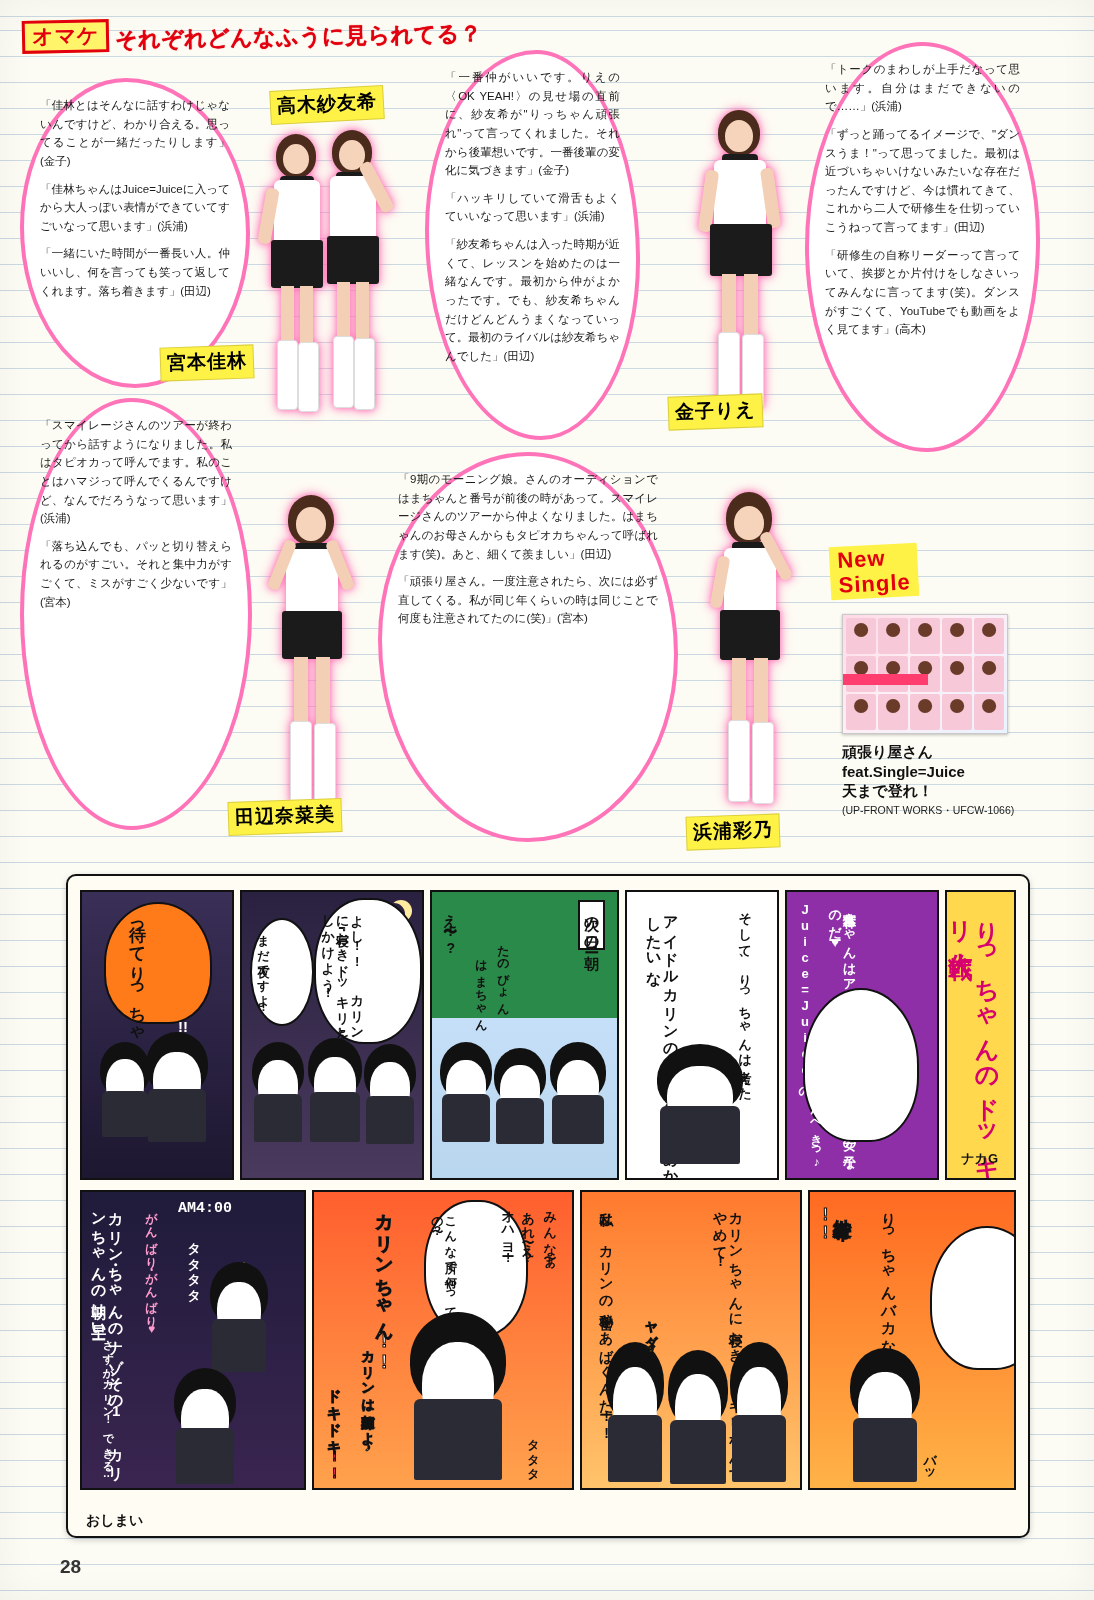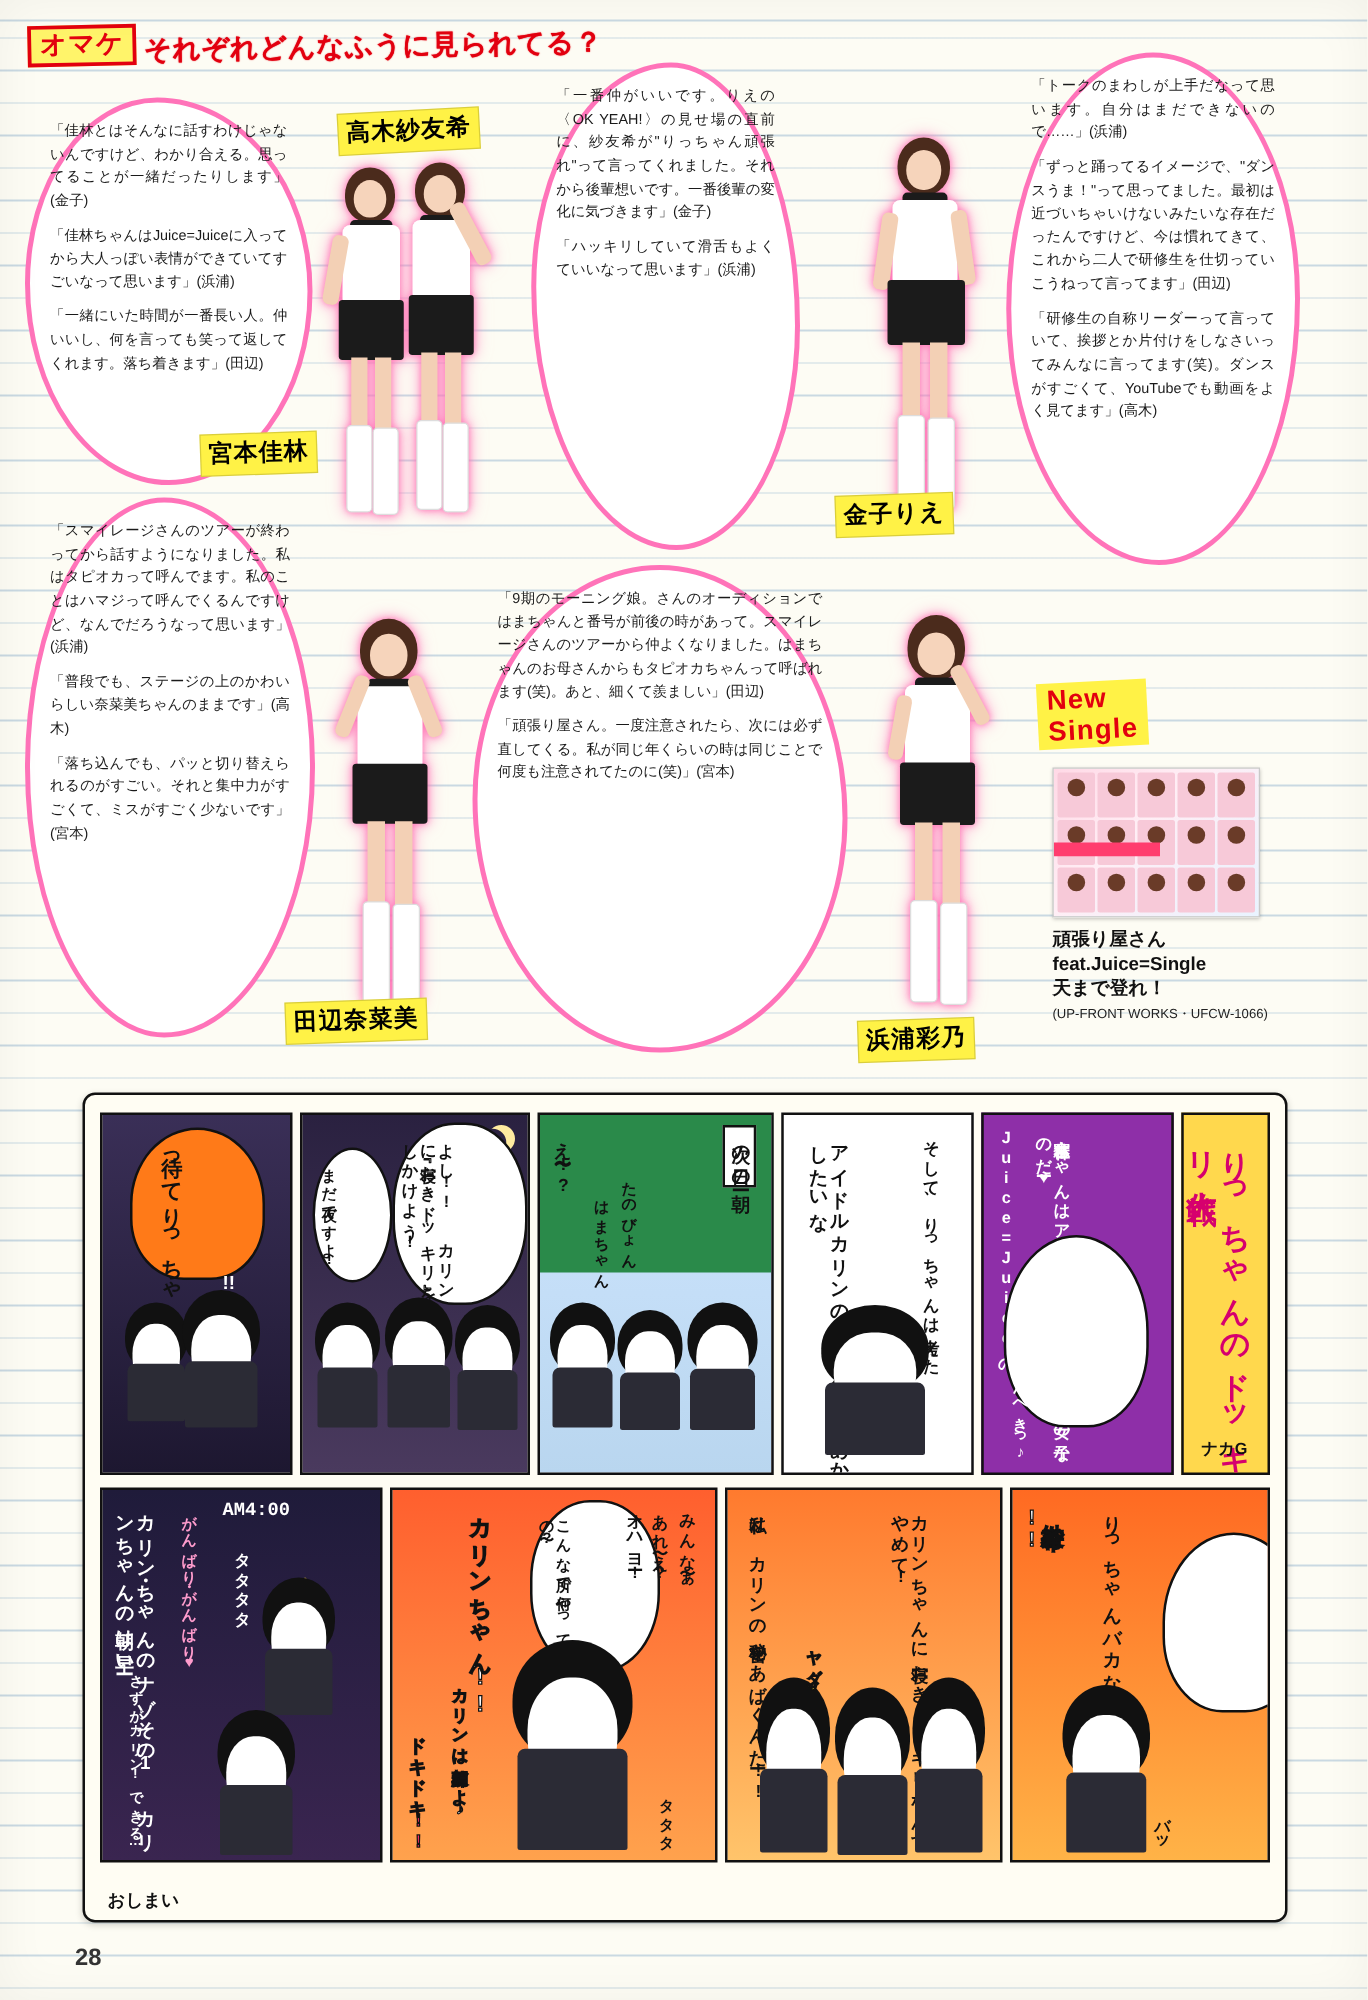--- a/index.html
+++ b/index.html
@@ -170,31 +170,31 @@
 
 <div class="blob" id="blob-kanako">
   <p>「佳林とはそんなに話すわけじゃないんですけど、わかり合える。思ってることが一緒だったりします」(金子)</p>
   <p>「佳林ちゃんはJuice=Juiceに入ってから大人っぽい表情ができていてすごいなって思います」(浜浦)</p>
   <p>「一緒にいた時間が一番長い人。仲いいし、何を言っても笑って返してくれます。落ち着きます」(田辺)</p>
 </div>
 
 <div class="blob" id="blob-takagi">
   <p>「一番仲がいいです。りえの〈OK YEAH!〉の見せ場の直前に、紗友希が"りっちゃん頑張れ"って言ってくれました。それから後輩想いです。一番後輩の変化に気づきます」(金子)</p>
   <p>「ハッキリしていて滑舌もよくていいなって思います」(浜浦)</p>
+  <p>「紗友希ちゃんは入った時期が近くて、レッスンを始めたのは一緒なんです。最初から仲がよかったです。でも、紗友希ちゃんだけどんどんうまくなっていって。最初のライバルは紗友希ちゃんでした」(田辺)</p>
 </div>
 
 <div class="blob" id="blob-hamaura-top">
   <p>「トークのまわしが上手だなって思います。自分はまだできないので……」(浜浦)</p>
   <p>「ずっと踊ってるイメージで、"ダンスうま！"って思ってました。最初は近づいちゃいけないみたいな存在だったんですけど、今は慣れてきて、これから二人で研修生を仕切っていこうねって言ってます」(田辺)</p>
   <p>「研修生の自称リーダーって言っていて、挨拶とか片付けをしなさいってみんなに言ってます(笑)。ダンスがすごくて、YouTubeでも動画をよく見てます」(高木)</p>
 </div>
 
 <div class="blob" id="blob-tanabe">
   <p>「スマイレージさんのツアーが終わってから話すようになりました。私はタピオカって呼んでます。私のことはハマジって呼んでくるんですけど、なんでだろうなって思います」(浜浦)</p>
-  <p>「普段でも、ステージの上のかわいらしい奈菜美ちゃんのままです」(高木)</p>
   <p>「落ち込んでも、パッと切り替えられるのがすごい。それと集中力がすごくて、ミスがすごく少ないです」(宮本)</p>
 </div>
 
 <div class="blob" id="blob-hamaura-bottom">
   <p>「9期のモーニング娘。さんのオーディションではまちゃんと番号が前後の時があって。スマイレージさんのツアーから仲よくなりました。はまちゃんのお母さんからもタピオカちゃんって呼ばれます(笑)。あと、細くて羨ましい」(田辺)</p>
   <p>「頑張り屋さん。一度注意されたら、次には必ず直してくる。私が同じ年くらいの時は同じことで何度も注意されてたのに(笑)」(宮本)</p>
 </div>
 
 <div class="cutout" style="left:258px;top:130px;width:150px;height:290px;">
   <div class="figure">
@@ -297,21 +297,21 @@
       <i></i>
         <i></i>
         <i></i>
         <i></i>
         <i></i>
     </div>
     <div class="band"></div>
   </div>
   <div class="ns-text">
     <div class="ns-title">頑張り屋さん</div>
-    <div class="ns-title">feat.Juice=Single</div>
+    <div class="ns-title">feat.Single=Juice</div>
     <div class="ns-sub">天まで登れ！</div>
     <div class="ns-cat">(UP-FRONT WORKS・UFCW-1066)</div>
   </div>
 </div>
 
 <div class="manga">
   <div class="manga-inner">
 
     <div class="row row1">
 

